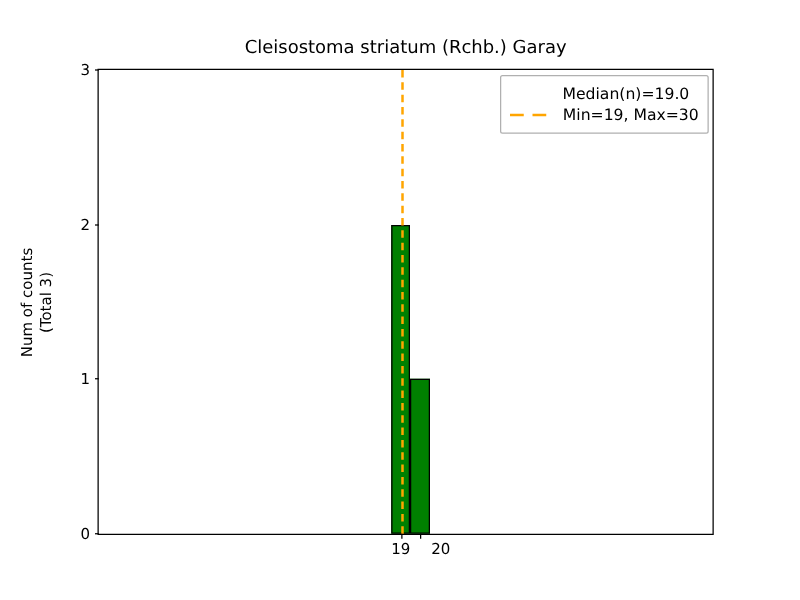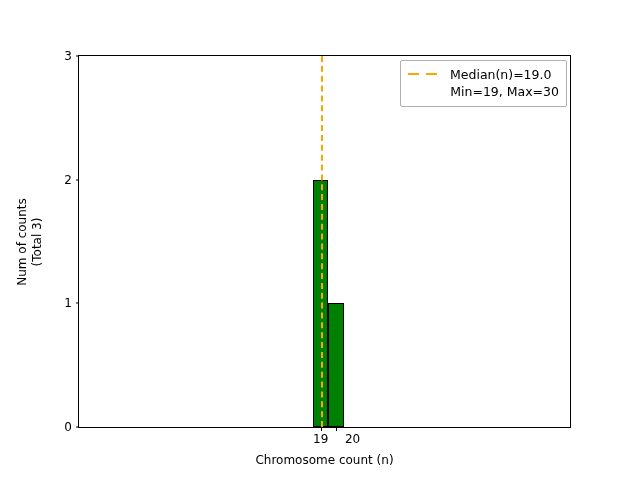--- a/index.html
+++ b/index.html
@@ -148,21 +148,21 @@
     top: 60px;
     width: 167px;
     box-sizing: border-box;
     border: 0.9px solid #b0b0b0;
     border-radius: 2px;
     background: #ffffff;
     padding: 5px 7px 6px 7px;
   }
   #legend-row {
     display: flex;
-    align-items: flex-start;
+    align-items: flex-end;
   }
   #legend-swatch {
     width: 33px;
     min-width: 33px;
     height: 14px;
     margin-right: 9px;
     margin-top: 2px;
     position: relative;
   }
   #legend-swatch .seg {
@@ -183,20 +183,21 @@
   }
   #legend-text span { display: block; }
   #legend-line1 { text-align: left; }
   #legend-line2 { text-align: right; }
 </style>
 </head>
 <body>
 
 <div id="figure">
 
+  <div id="chart-title">Cleisostoma striatum (Rchb.) Garay</div>
 
   <div id="ylabel">
     <div class="rot">
       <span>Num of counts</span>
       <span>(Total 3)</span>
     </div>
   </div>
 
   <div id="plot-area">
 
@@ -220,21 +221,20 @@
     </div>
 
     <div class="xtick-mark" style="left:241.7px;"></div>
     <div class="xtick-label" style="left:241.7px;">19</div>
 
     <div class="xtick-mark" style="left:256.6px;"></div>
     <div class="xtick-label" style="left:256.6px;padding-left:34px;">20</div>
 
   </div>
 
-  <div id="xlabel">Chromosome count (n)</div>
 
   <div id="legend">
     <div id="legend-row">
       <div id="legend-swatch">
         <div class="seg seg1"></div>
         <div class="seg seg2"></div>
       </div>
       <div id="legend-text">
         <span id="legend-line1">Median(n)=19.0</span>
         <span id="legend-line2">Min=19, Max=30</span>

